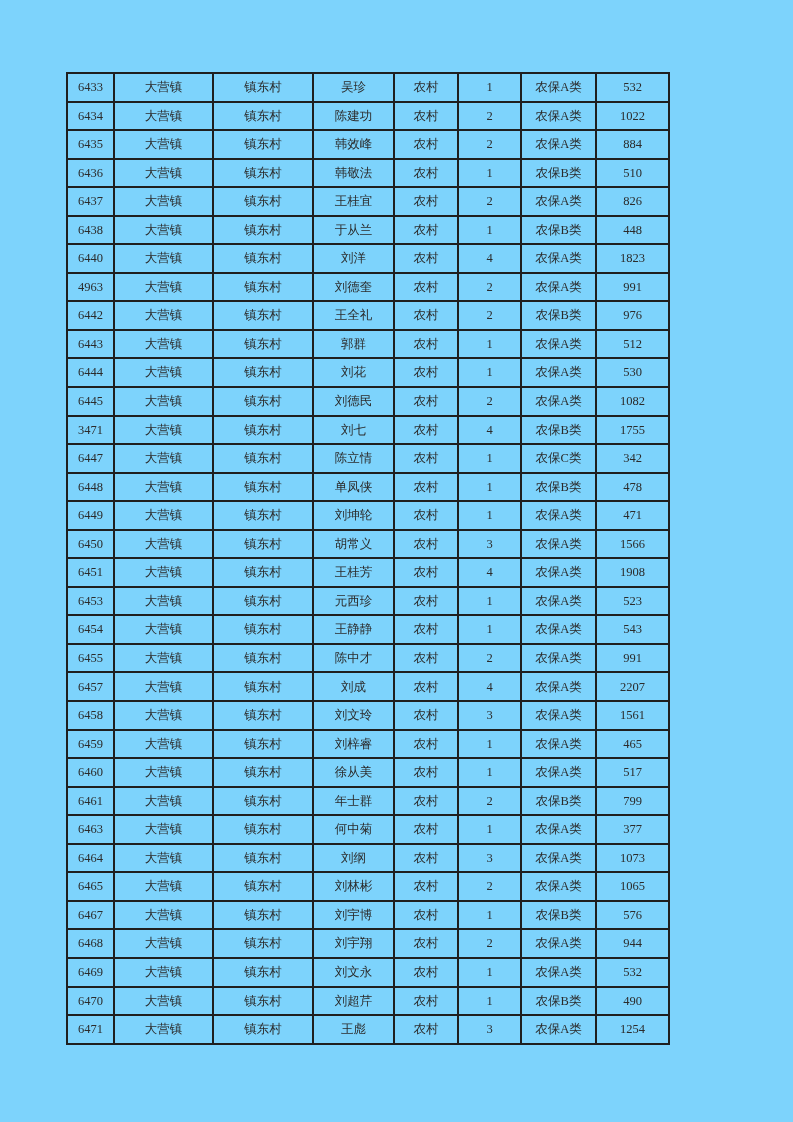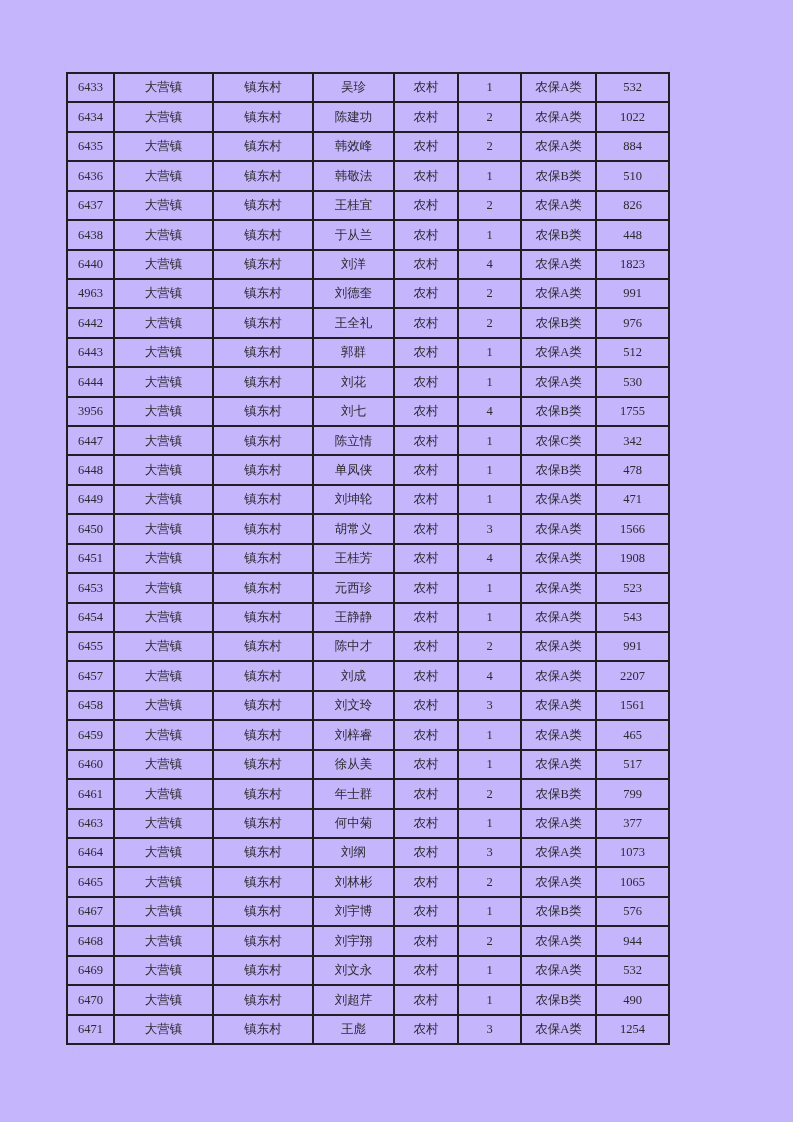--- a/index.html
+++ b/index.html
@@ -11,21 +11,21 @@
     width: 793px;
     height: 1122px;
     position: relative;
     font-family: "Liberation Serif", "DejaVu Serif", serif;
   }
   .page {
     position: absolute;
     left: 0; top: 0;
     width: 793px;
     height: 1122px;
-    background: #c4b5fd;
+    background: #7dd3fc;
     overflow: hidden;
   }
   table.data-table {
     position: absolute;
     left: 66px;
     top: 72px;
     width: 602px;
     height: 973px;
     border-collapse: collapse;
     table-layout: fixed;
@@ -171,21 +171,31 @@
           <td>6444</td>
           <td>大营镇</td>
           <td>镇东村</td>
           <td>刘花</td>
           <td>农村</td>
           <td>1</td>
           <td>农保A类</td>
           <td>530</td>
         </tr>
         <tr>
-          <td>3956</td>
+          <td>6445</td>
+          <td>大营镇</td>
+          <td>镇东村</td>
+          <td>刘德民</td>
+          <td>农村</td>
+          <td>2</td>
+          <td>农保A类</td>
+          <td>1082</td>
+        </tr>
+        <tr>
+          <td>3471</td>
           <td>大营镇</td>
           <td>镇东村</td>
           <td>刘七</td>
           <td>农村</td>
           <td>4</td>
           <td>农保B类</td>
           <td>1755</td>
         </tr>
         <tr>
           <td>6447</td>

